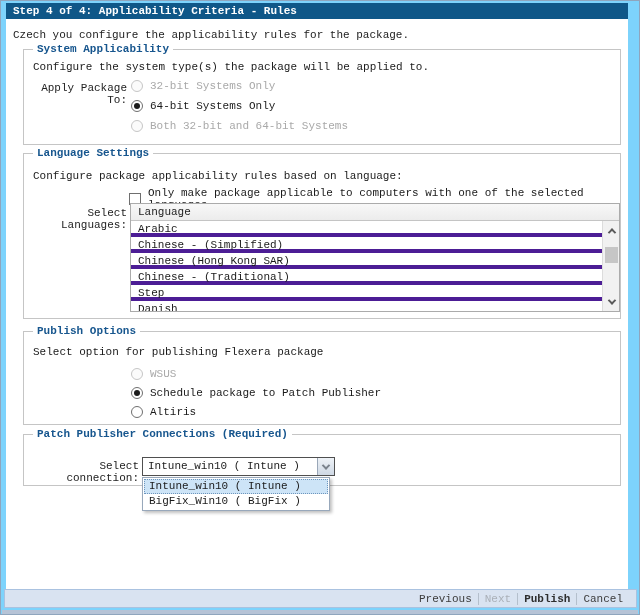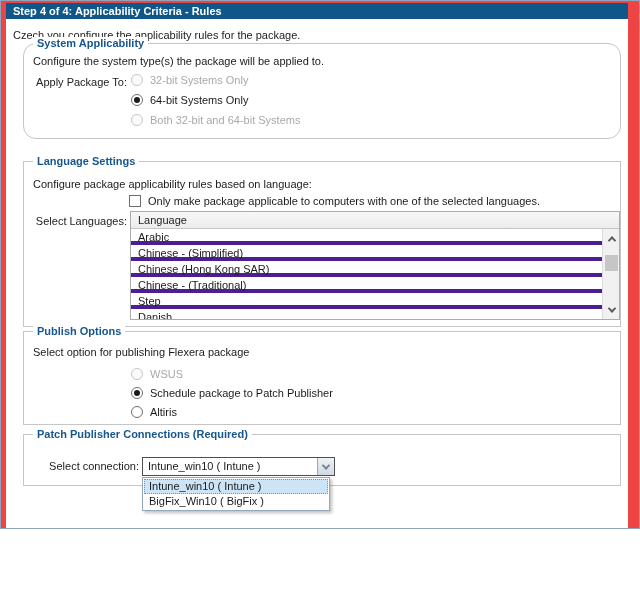--- a/index.html
+++ b/index.html
@@ -1,19 +1,19 @@
 <!DOCTYPE html>
 <html><head>
 <meta charset="utf-8">
 <style>
   * { margin:0; padding:0; box-sizing:border-box; }
   html,body { width:640px; height:615px; }
   body { font-family:"Liberation Sans", sans-serif; font-size:11px; color:#1a1a1a; background:#fff; }
 
-  .window { position:relative; width:640px; height:529px; background:#ef4444; border:1px solid #8fa5bd; overflow:hidden; }
+  .window { position:relative; width:640px; height:615px; background:#7dd3fc; border:1px solid #8fa5bd; overflow:hidden;font-family:Liberation Mono, monospace; }
   .content { position:absolute; left:5px; top:2px; width:622px; height:586px; background:#fff; }
 
   .titlebar { position:absolute; left:0; top:0; width:100%; height:16px; background:#0f5788; color:#fff; font-weight:bold; line-height:16px; padding-left:7px; }
   .intro { position:absolute; left:7px; top:26px; color:#222; }
 
   .group { position:absolute; left:17px; width:598px; border:1px solid #c5c5c5; background:#fff; }
   .group-title { position:absolute; top:-7px; left:9px; background:#fff; padding:0 4px; color:#17568e; font-weight:bold; }
   .desc { position:absolute; left:9px; }
 
   .field-label { position:absolute; text-align:right; color:#222; }
@@ -56,39 +56,39 @@
 </style>
 </head>
 <body>
 
 <div class="window">
   <div class="content">
 
     <div class="titlebar">Step 4 of 4: Applicability Criteria - Rules</div>
     <div class="intro">Czech you configure the applicability rules for the package.</div>
 
-    <div class="group" style="top:40px; height:96px;border-radius:13px;">
+    <div class="group" style="top:46px; height:96px;">
       <span class="group-title">System Applicability</span>
       <div class="desc" style="top:11px;">Configure the system type(s) the package will be applied to.</div>
       <div class="field-label" style="left:0; top:32px; width:103px;">Apply Package To:</div>
       <div class="opt-row" style="left:107px; top:30px;">
         <span class="radio disabled"></span>
         <span class="opt-text txt-disabled">32-bit Systems Only</span>
       </div>
       <div class="opt-row" style="left:107px; top:50px;">
         <span class="radio selected"></span>
         <span class="opt-text">64-bit Systems Only</span>
       </div>
       <div class="opt-row" style="left:107px; top:70px;">
         <span class="radio disabled"></span>
         <span class="opt-text txt-disabled">Both 32-bit and 64-bit Systems</span>
       </div>
     </div>
 
-    <div class="group" style="top:150px; height:166px;margin-top:8px;">
+    <div class="group" style="top:150px; height:166px;">
       <span class="group-title">Language Settings</span>
       <div class="desc" style="top:16px;">Configure package applicability rules based on language:</div>
       <div class="opt-row" style="left:105px; top:33px;">
         <span class="checkbox"></span>
         <span class="opt-text">Only make package applicable to computers with one of the selected languages.</span>
       </div>
       <div class="field-label" style="left:0; top:53px; width:103px;">Select Languages:</div>
 
       <div class="langlist">
         <div class="langlist-header">Language</div>

